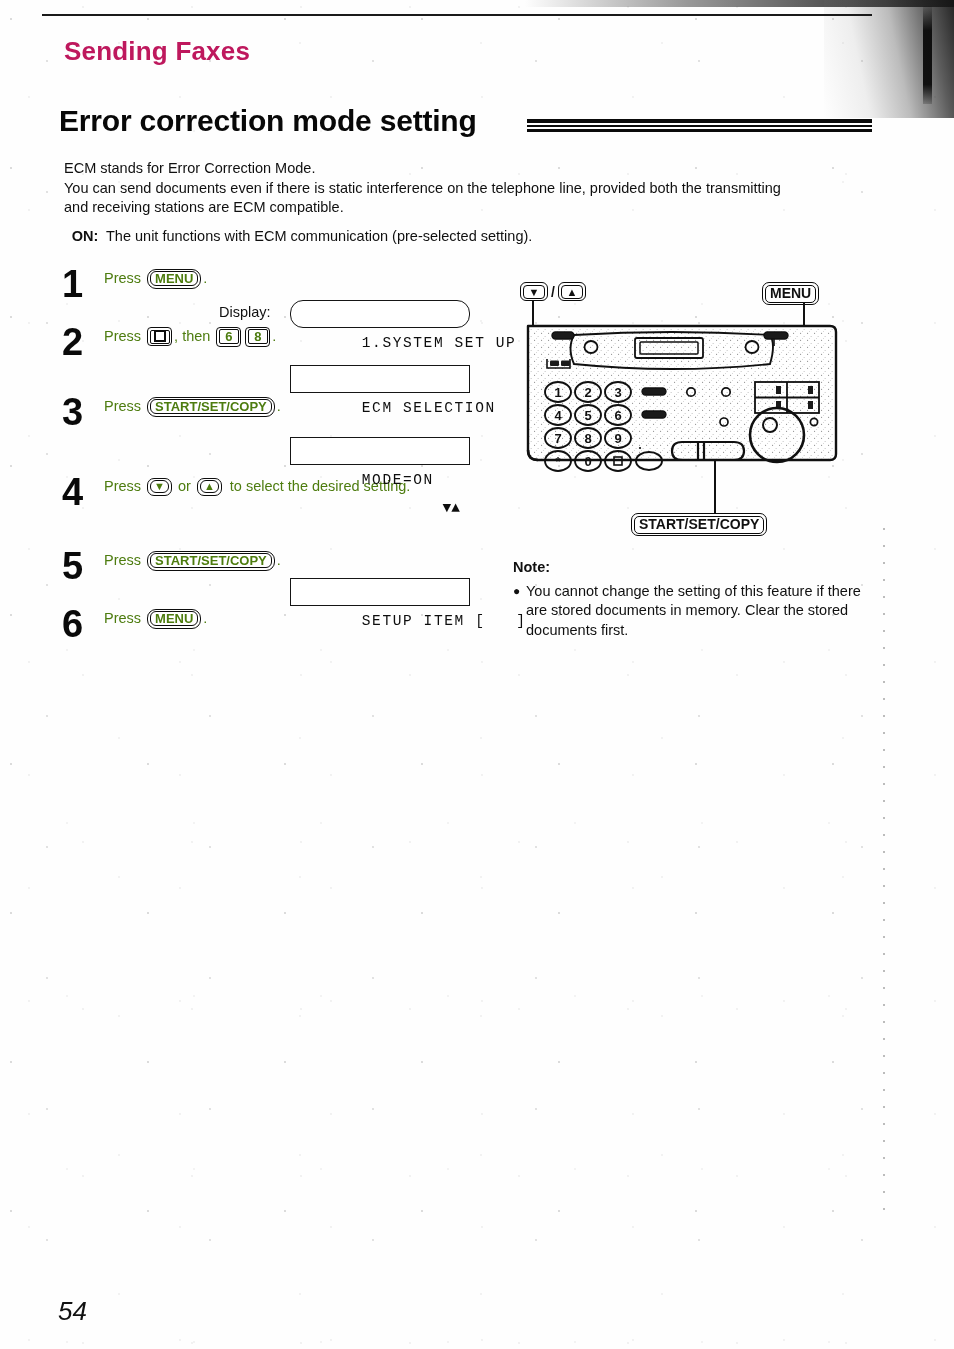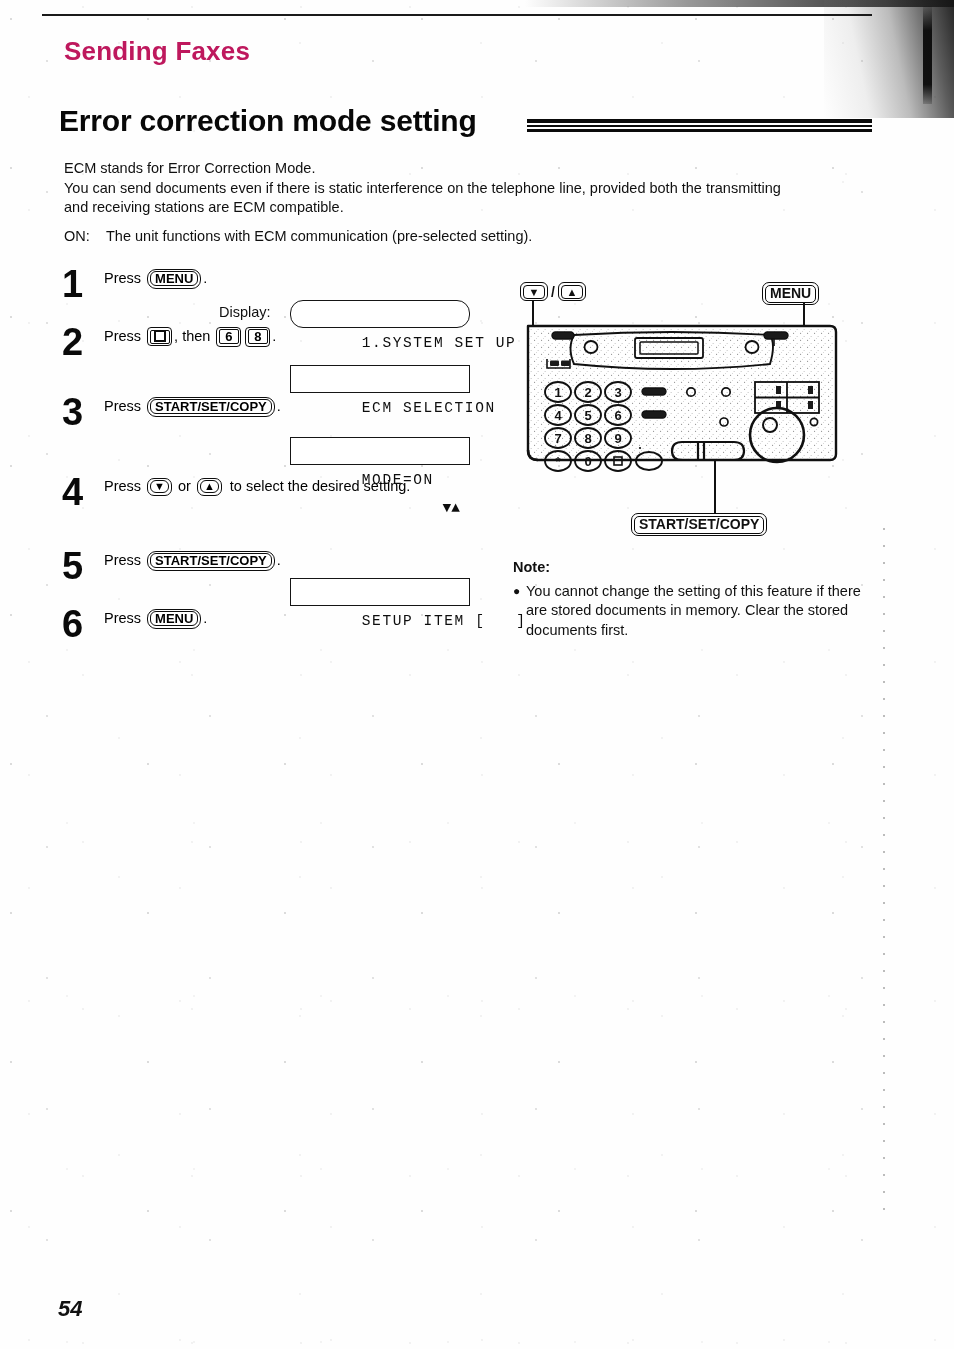--- a/index.html
+++ b/index.html
@@ -109,21 +109,21 @@
   .intro {
     position: absolute;
     left: 64px; top: 159px;
     width: 730px;
     font-size: 14.5px;
     line-height: 19.5px;
     color: #101010;
   }
   .intro p { margin: 0; }
   .intro .spaced { margin-top: 9px; }
-  .lbl { font-weight: normal; }
+  .lbl { font-weight: bold; text-align: center; }
   .defrow { display: flex; }
   .defrow .lbl { width: 42px; flex: 0 0 42px; }
 
   
   .steps {
     position: absolute;
     left: 62px; top: 268px;
     width: 430px;
   }
   .step {
@@ -136,21 +136,21 @@
     font-size: 38px;
     font-weight: bold;
     line-height: 36px;
     color: #0a0a0a;
     font-family: "Liberation Sans", sans-serif;
   }
   .step .body {
     margin-left: 42px;
     font-size: 14.5px;
     line-height: 21px;
-    color: #000000;
+    color: #4d7c0f;
   }
   .step .line {
     display: flex;
     align-items: center;
     white-space: nowrap;
   }
 
   
   .key {
     display: inline-flex;
@@ -279,23 +279,23 @@
   .note .bullet-row { display: flex; }
   .note .dot {
     flex: 0 0 13px;
     font-size: 12px;
     line-height: 19.5px;
   }
 
   .page-number {
     position: absolute;
     left: 58px; top: 1296px;
-    font-size: 22px;
+    font-size: 26px;
     font-style: italic;
-    font-weight: bold;
+    font-weight: normal;
     color: #111;
   }
 
   
   #edge-noise {
     position: absolute;
     top: 520px; right: 62px;
     width: 14px; height: 700px;
     opacity: .35;
     pointer-events: none;

